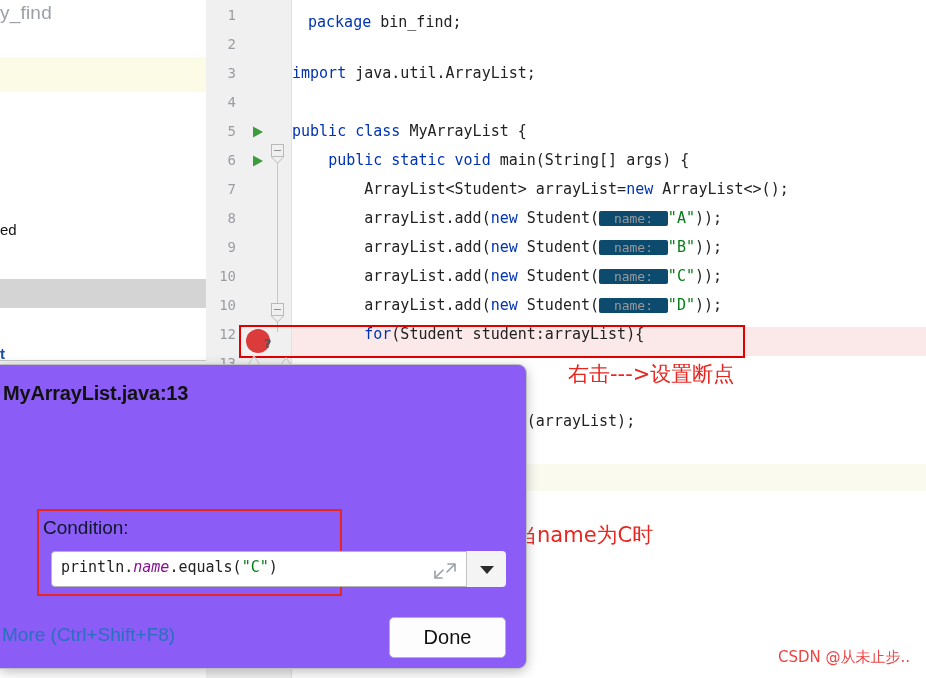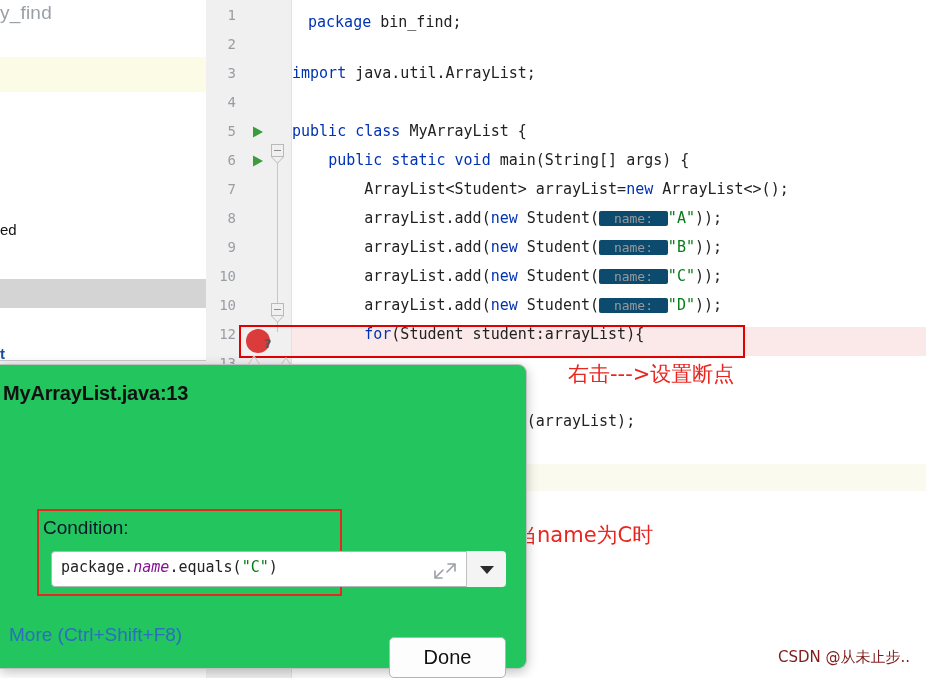--- a/index.html
+++ b/index.html
@@ -82,21 +82,21 @@
 
   
   .anno{
     position:absolute;color:#e8251f;font-size:21px;font-weight:normal;white-space:nowrap;
     font-family:"DejaVu Sans", sans-serif;
   }
 
   
   #bp-dialog{
     position:absolute;left:0;top:364px;width:527px;height:305px;
-    background:#22c55e;border:1px solid #c0c0c0;border-left:none;
+    background:#8b5cf6;border:1px solid #c0c0c0;border-left:none;
     border-radius:0 9px 9px 0;
     box-shadow:0 3px 12px rgba(0,0,0,.25);
     box-sizing:border-box;
   }
   #bp-title{
     position:absolute;left:3px;top:17px;font-size:20px;font-weight:bold;color:#111;
     letter-spacing:-.2px;
   }
 
   #cond-redbox{
@@ -113,34 +113,34 @@
     font-size:15px;color:#222;white-space:pre;
   }
   #cond-expand{
     position:absolute;left:425px;top:551px;width:40px;height:36px;box-sizing:border-box;
   }
   #cond-caret{
     position:absolute;left:466px;top:551px;width:40px;height:36px;box-sizing:border-box;
     border-left:1px solid #c2c2c2;background:#f4f4f4;border-radius:0 4px 4px 0;
   }
   #more-link{
-    position:absolute;left:9px;top:624px;font-size:19px;color:#2a6fc0;cursor:pointer;
+    position:absolute;left:2px;top:624px;font-size:19px;color:#2a6fc0;cursor:pointer;
   }
   #done-btn{
     position:absolute;left:389px;top:617px;width:117px;height:41px;box-sizing:border-box;
     background:#fdfdfd;border:1px solid #b4b4b4;border-radius:5px;
-    font-size:20px;color:#111;line-height:39px;text-align:center;cursor:pointer;margin-top:20px;
+    font-size:20px;color:#111;line-height:39px;text-align:center;cursor:pointer;
   }
 
   
   #tail{position:absolute;left:236px;top:352px;width:200px;height:30px;pointer-events:none;}
 
   
   #watermark{
-    position:absolute;right:16px;top:648px;font-size:15px;color:#7f1d1d;
+    position:absolute;right:16px;top:648px;font-size:15px;color:#ef4444;
     font-family:"DejaVu Sans", sans-serif;white-space:nowrap;
   }
 </style>
 </head>
 <body>
 
 <div id="left-panel">
   <div class="frag-y-find">y_find</div>
   <div class="yellow-band"></div>
   <div class="frag-ed">ed</div>
@@ -235,21 +235,21 @@
   </div>
 
 <div id="bp-dialog">
   <div id="bp-title">MyArrayList.java:13</div>
 
 </div>
 
 <div id="cond-redbox"></div>
 <div id="cond-label">Condition:</div>
 <div id="cond-input"></div>
-<div id="cond-text"><span>package.</span><span class="fld">name</span><span>.equals(</span><span class="str">"C"</span><span>)</span></div>
+<div id="cond-text"><span>println.</span><span class="fld">name</span><span>.equals(</span><span class="str">"C"</span><span>)</span></div>
 <svg id="cond-expand" viewBox="0 0 40 36">
   <path d="M23 13 L30 13 L30 20" fill="none" stroke="#9aa0a6" stroke-width="1.6" stroke-linecap="round" stroke-linejoin="round"></path>
   <path d="M29.5 13.5 L22 21" fill="none" stroke="#9aa0a6" stroke-width="1.6" stroke-linecap="round"></path>
   <path d="M17 27 L10 27 L10 20" fill="none" stroke="#9aa0a6" stroke-width="1.6" stroke-linecap="round" stroke-linejoin="round"></path>
   <path d="M10.5 26.5 L18 19" fill="none" stroke="#9aa0a6" stroke-width="1.6" stroke-linecap="round"></path>
 </svg>
 <div id="cond-caret">
   <svg viewBox="0 0 40 36" style="width:40px;height:36px;display:block;">
     <path d="M13 15 L27 15 L20 23 Z" fill="#2b2b2b"></path>
   </svg>

